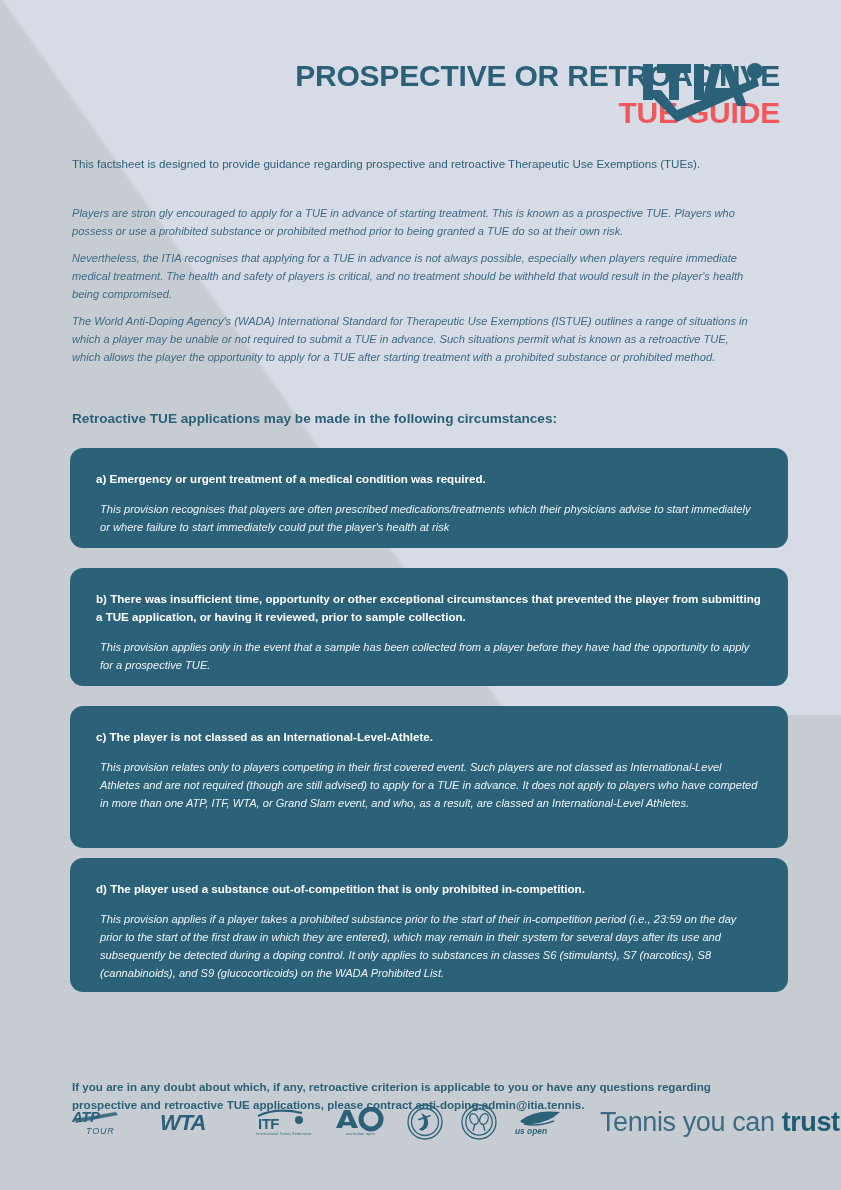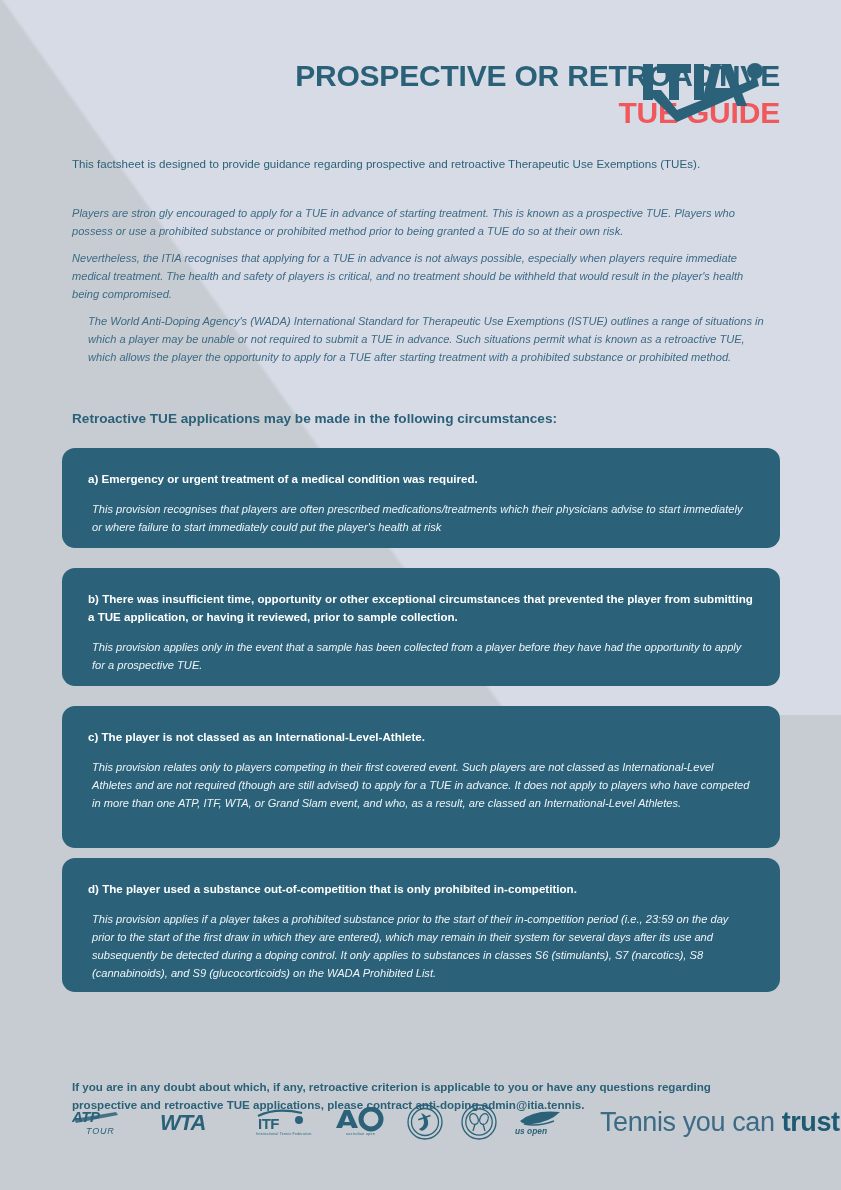--- a/index.html
+++ b/index.html
@@ -92,37 +92,37 @@
     position: absolute;
     left: 72px;
     width: 676px;
     font-size: 11.1px;
     font-style: italic;
     line-height: 1.62;
     color: #3d6b86;
   }
   #para-1 { top: 205px; }
   #para-2 { top: 250px; }
-  #para-3 { top: 313px; margin-left: 16px; }
+  #para-3 { top: 313px; }
 
   
   #section-heading {
     position: absolute;
     left: 72px;
     top: 411px;
     width: 700px;
     font-size: 13.6px;
     font-weight: bold;
     color: #2b6178;
   }
 
   
   .card {
     position: absolute;
-    left: 62px;
+    left: 70px;
     width: 718px;
     background: #2b6279;
     border-radius: 13px;
     box-sizing: border-box;
     padding: 22px 26px 22px 26px;
     color: #ffffff;
   }
   .card-title {
     font-size: 11.6px;
     font-weight: bold;

